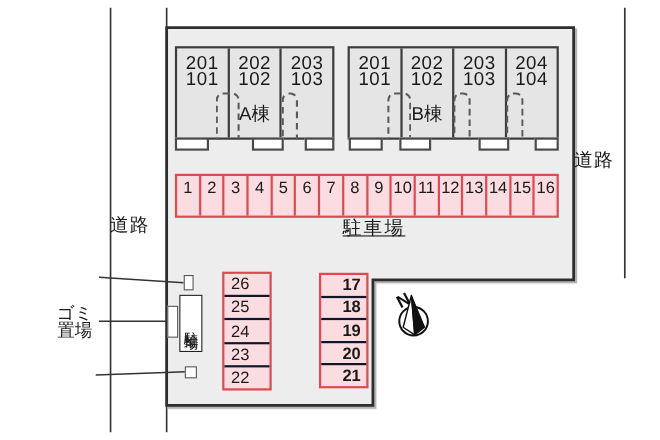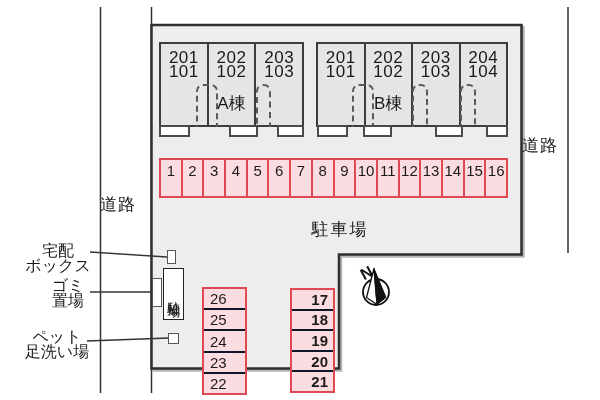--- a/index.html
+++ b/index.html
@@ -21,21 +21,21 @@
   .bldg-name{position:absolute;top:48px;left:0;right:0;text-align:center;font-size:17px;}
 
   .entrance{position:absolute;border:2px dashed #5a5a5a;border-bottom:none;
     border-radius:7px 7px 0 0;box-sizing:border-box;}
   .porch{position:absolute;background:#ffffff;border:2px solid #4a4a4a;box-sizing:border-box;height:12px;top:125px;}
 
   
   .stall-row{position:absolute;display:flex;background:#fbdce1;border:2px solid #df4a52;box-sizing:border-box;}
   .stall{flex:1 1 0;text-align:center;font-size:15px;padding-top:2px;box-sizing:border-box;}
   .stall + .stall{border-left:2px solid #df4a52;}
-  .pcol{position:absolute;display:flex;flex-direction:column;background:#fbdce1;border:2px solid #df4a52;box-sizing:border-box;margin-top:40px;}
+  .pcol{position:absolute;display:flex;flex-direction:column;background:#fbdce1;border:2px solid #df4a52;box-sizing:border-box;}
   .prow{flex:1 1 0;display:flex;align-items:center;font-size:15px;box-sizing:border-box;}
   .prow + .prow{border-top:2px solid #0f172a;}
   .pcol.align-left  .prow{justify-content:flex-start;padding-left:6px;}
   .pcol.align-right .prow{justify-content:flex-end;padding-right:5px;font-weight:bold;}
 
   
   .jp-label{position:absolute;text-align:center;font-size:16px;line-height:15px;white-space:nowrap;}
   .road-label{position:absolute;font-size:17px;letter-spacing:1px;}
   .area-label{position:absolute;text-align:center;font-size:17px;letter-spacing:2px;}
 
@@ -149,21 +149,21 @@
     <div class="stall">9</div>
     <div class="stall">10</div>
     <div class="stall">11</div>
     <div class="stall">12</div>
     <div class="stall">13</div>
     <div class="stall">14</div>
     <div class="stall">15</div>
     <div class="stall">16</div>
   </div>
 
-  <div class="area-label" style="left:298px;top:218px;width:84px;">駐車場</div>
+  <div class="area-label" style="left:298px;top:196px;width:84px;text-decoration:underline;">駐車場</div>
 
   <div class="pcol align-left" style="left:202px;top:247px;width:45px;height:108px;">
     <div class="prow">26</div>
     <div class="prow">25</div>
     <div class="prow">24</div>
     <div class="prow">23</div>
     <div class="prow">22</div>
   </div>
 
   <div class="pcol align-right" style="left:290px;top:248px;width:45px;height:105px;">
@@ -178,28 +178,20 @@
   <div class="fbox" style="left:152px;top:278px;width:10px;height:29px;"></div>
   <div class="fbox" style="left:168px;top:333px;width:11px;height:11px;"></div>
 
   <div class="bike-box" style="left:163px;top:268px;width:21px;height:52px;">
     <span>駐輪場</span>
   </div>
 
   <div class="road-label" style="left:100px;top:193px;width:51px;">道路</div>
   <div class="road-label" style="left:522px;top:134px;width:46px;">道路</div>
 
-  <div class="jp-label" style="left:18px;top:243px;width:80px;">
-    <div>宅配</div>
-    <div>ボックス</div>
-  </div>
 
   <div class="jp-label" style="left:38px;top:278px;width:60px;">
     <div>ゴミ</div>
     <div>置場</div>
   </div>
 
-  <div class="jp-label" style="left:16px;top:329px;width:82px;">
-    <div>ペット</div>
-    <div>足洗い場</div>
-  </div>
 
 </div>
 
 </body></html>

